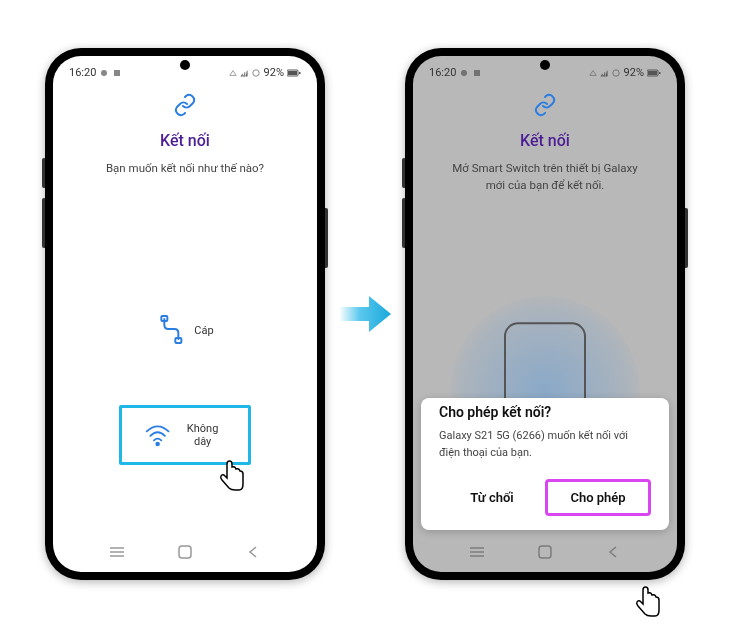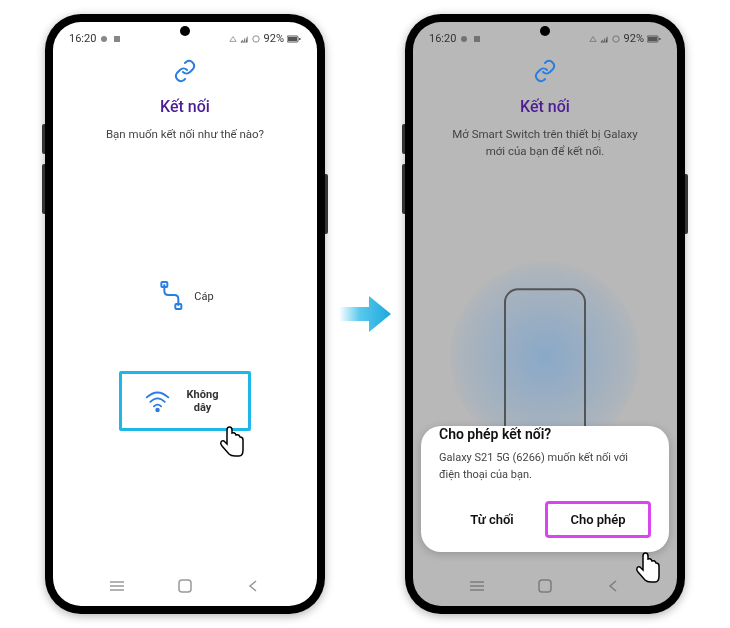--- a/index.html
+++ b/index.html
@@ -14,21 +14,21 @@
 .container {
   display: flex;
   align-items: center;
   justify-content: center;
   width: 100%;
   height: 100%;
   gap: 12px;
 }
 .phone {
   width: 280px;
-  height: 600px;
+  height: 532px;
   background: #000;
   border-radius: 36px;
   padding: 8px;
   position: relative;
   box-shadow: 0 2px 10px rgba(0,0,0,0.3);
 }
 .screen {
   width: 100%;
   height: 100%;
   background: #fff;
@@ -71,21 +71,21 @@
   display: flex;
   flex-direction: row;
   align-items: center;
   gap: 8px;
   font-size: 11px;
   color: #333;
   padding: 14px 22px;
 }
 .option-cable { position: absolute; top: 218px; left: 50%; transform: translateX(-50%); }
 .option-wireless { position: absolute; top: 322px; left: 50%; transform: translateX(-50%); }
-.highlight-box { border: 3px solid #1fb6e8; border-radius: 2px; font-weight: bold; }
+.highlight-box { border: 3px solid #1fb6e8; border-radius: 2px; }
 .nav-bar {
   position: absolute;
   bottom: 0; left: 0; right: 0;
   height: 40px;
   display: flex;
   justify-content: space-around;
   align-items: center;
   padding: 0 30px;
 }
 .nav-btn { width: 20px; height: 20px; display: flex; align-items: center; justify-content: center; opacity: 0.6; }
@@ -108,24 +108,24 @@
 .device-outline {
   position: absolute;
   top: 50%; left: 50%;
   transform: translate(-50%,-44%);
   width: 82px; height: 156px;
   border: 2px solid #555;
   border-radius: 14px;
 }
 .dialog {
   position: absolute;
-  bottom: 54px; left: 8px; right: 8px;
+  bottom: 42px; left: 8px; right: 8px;
   background: #fff;
-  border-radius: 20px;
-  padding: 0 18px 14px;
+  border-radius: 8px;
+  padding: 6px 18px 14px;
   box-shadow: 0 2px 8px rgba(0,0,0,0.2);
 }
 .dialog-title { font-size: 14px; font-weight: 600; color: #111; margin-bottom: 8px; }
 .dialog-body { font-size: 11px; color: #444; line-height: 1.5; margin-bottom: 18px; }
 .dialog-buttons { display: flex; }
 .dialog-btn {
   flex: 1;
   text-align: center;
   padding: 11px 8px;
   font-size: 13px;

